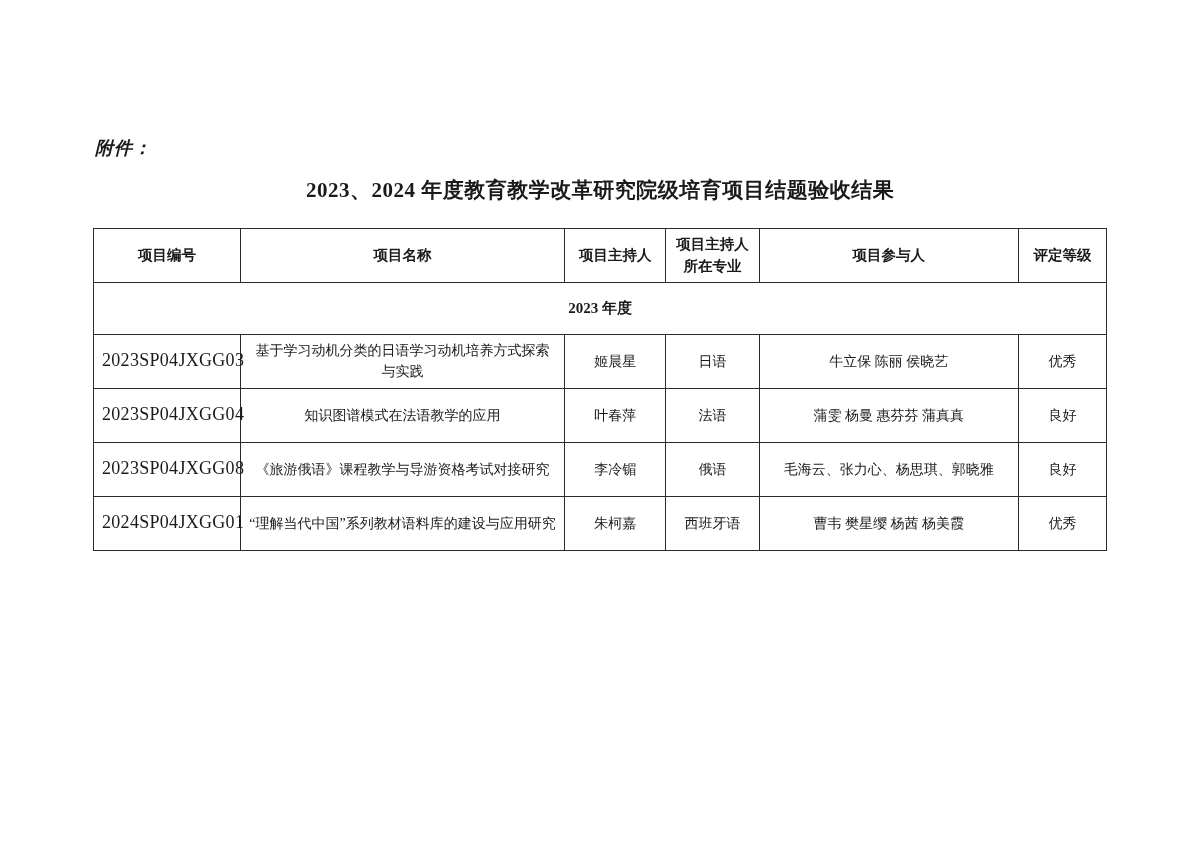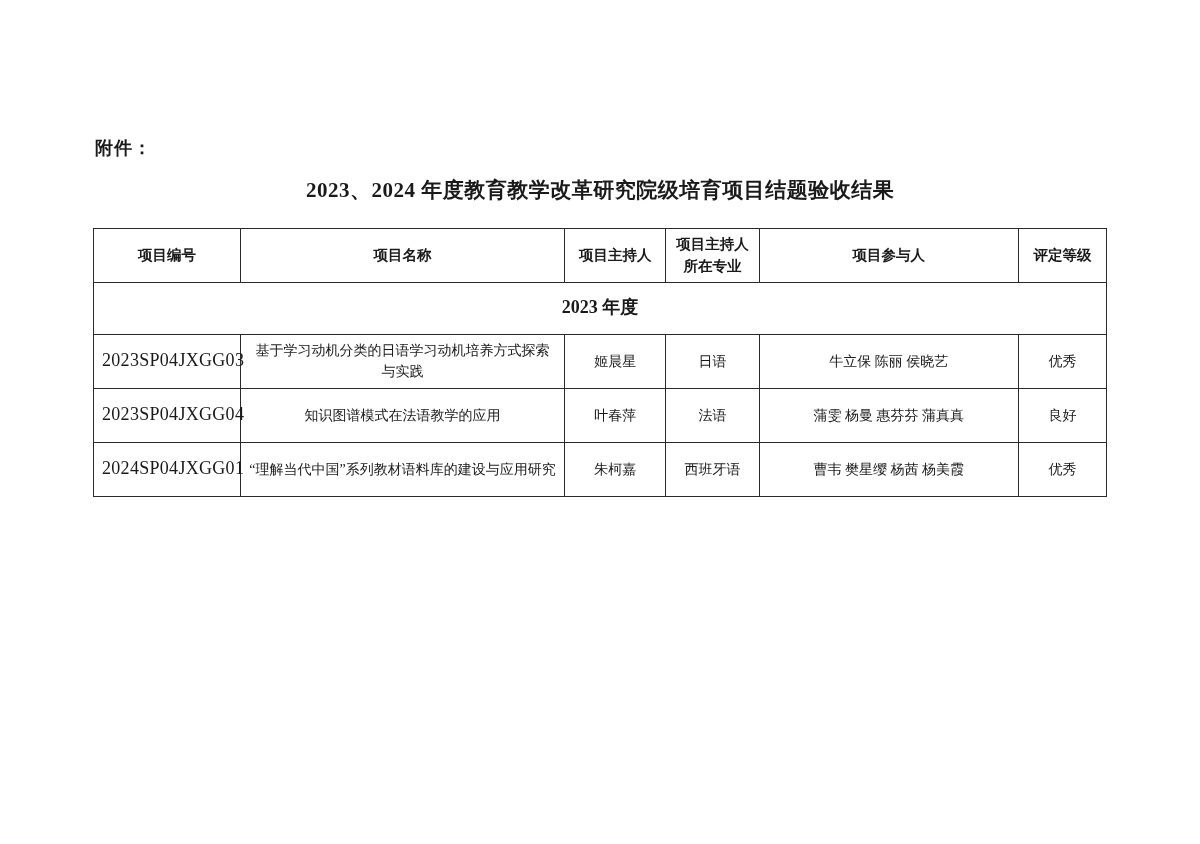--- a/index.html
+++ b/index.html
@@ -15,20 +15,21 @@
     background: #ffffff;
     overflow: hidden;
   }
   .attachment-label {
     position: absolute;
     left: 95px;
     top: 136px;
     font-size: 18px;
     font-weight: bold;
     letter-spacing: 1px;
+    font-style: italic;
   }
   .doc-title {
     position: absolute;
     left: 0;
     top: 176px;
     width: 100%;
     text-align: center;
     font-size: 21px;
     font-weight: bold;
     letter-spacing: 0.5px;
@@ -51,21 +52,21 @@
     line-height: 1.55;
   }
   table.results th {
     font-weight: bold;
     font-size: 14.5px;
     height: 50px;
   }
   th.two-line, td.pre-line { white-space: pre-line; }
   tr.section-row td {
     font-weight: bold;
-    font-size: 18px;
+    font-size: 15px;
     height: 52px;
     font-family: Liberation Serif, serif;
   }
   tr.data-row td { height: 54px; }
   td.cell-id { font-size: 18px; letter-spacing: 0.3px; }
   td.cell-name { line-height: 1.6; }
 </style>
 </head>
 <body>
 
@@ -109,20 +110,28 @@
         </tr>
         <tr class="data-row">
           <td class="cell-id">2023SP04JXGG04</td>
           <td class="cell-name">知识图谱模式在法语教学的应用</td>
           <td>叶春萍</td>
           <td>法语</td>
           <td>蒲雯 杨曼 惠芬芬 蒲真真</td>
           <td>良好</td>
         </tr>
         <tr class="data-row">
+          <td class="cell-id">2023SP04JXGG08</td>
+          <td class="cell-name">《旅游俄语》课程教学与导游资格考试对接研究</td>
+          <td>李冷镅</td>
+          <td>俄语</td>
+          <td>毛海云、张力心、杨思琪、郭晓雅</td>
+          <td>良好</td>
+        </tr>
+        <tr class="data-row">
           <td class="cell-id">2024SP04JXGG01</td>
           <td class="cell-name">“理解当代中国”系列教材语料库的建设与应用研究</td>
           <td>朱柯嘉</td>
           <td>西班牙语</td>
           <td>曹韦 樊星缨 杨茜 杨美霞</td>
           <td>优秀</td>
         </tr>
       </tbody>
   </table>
 

